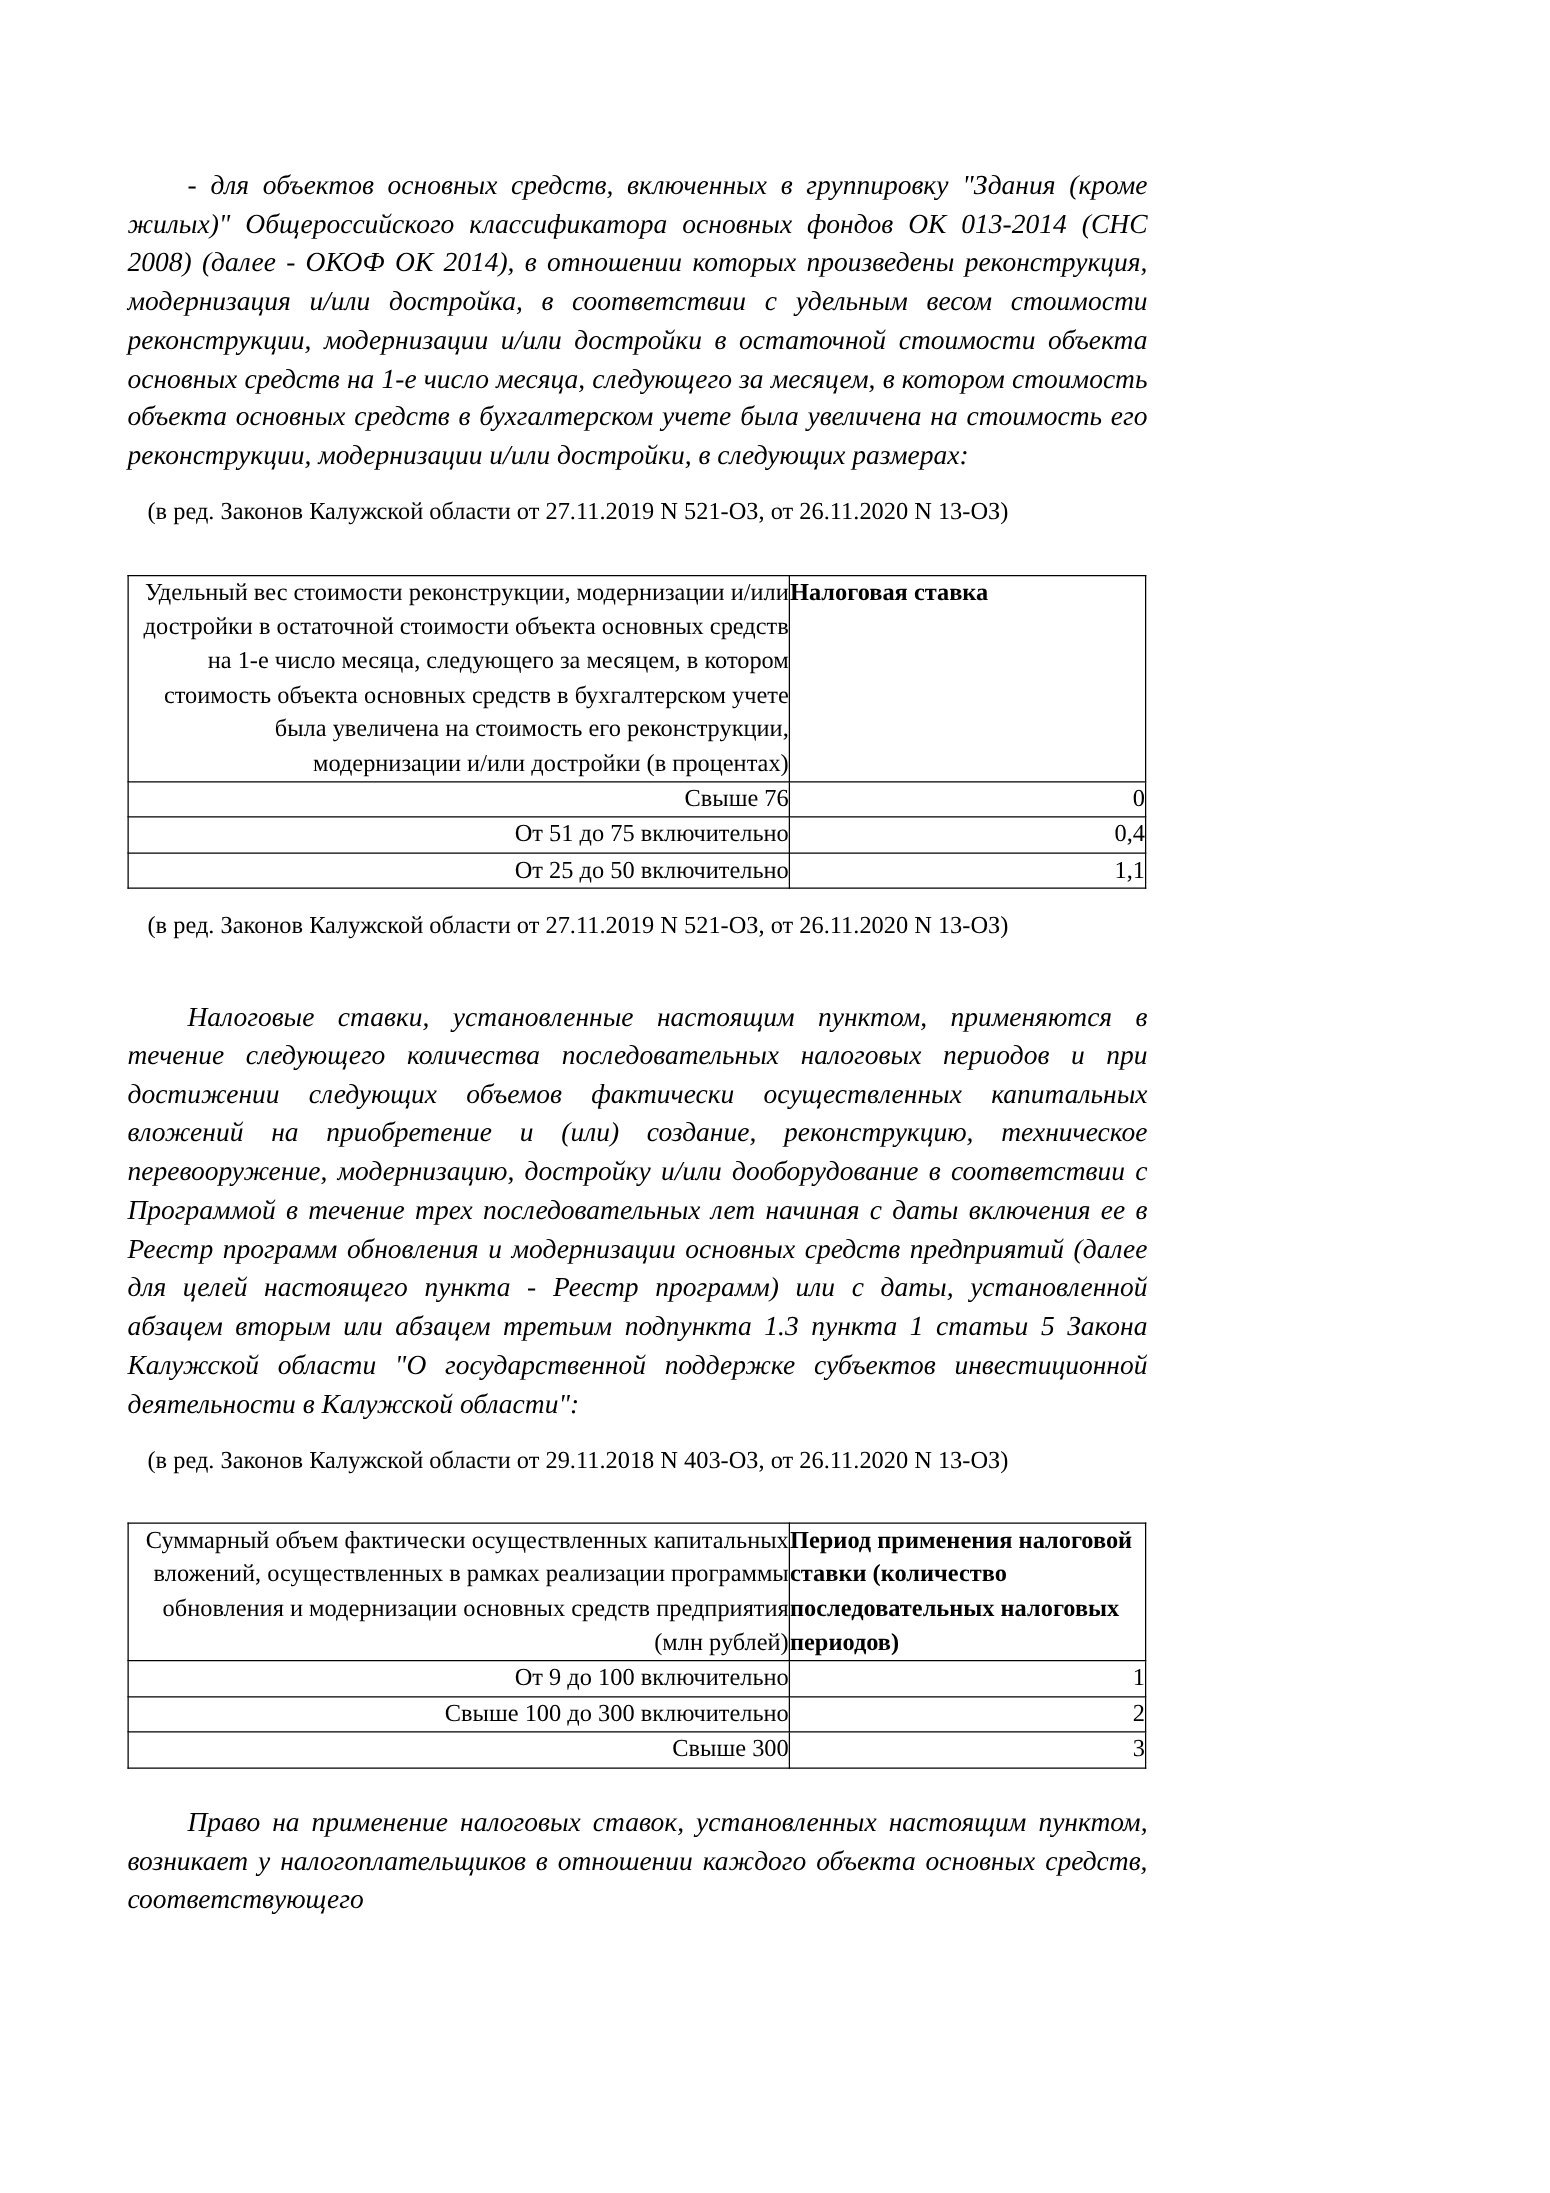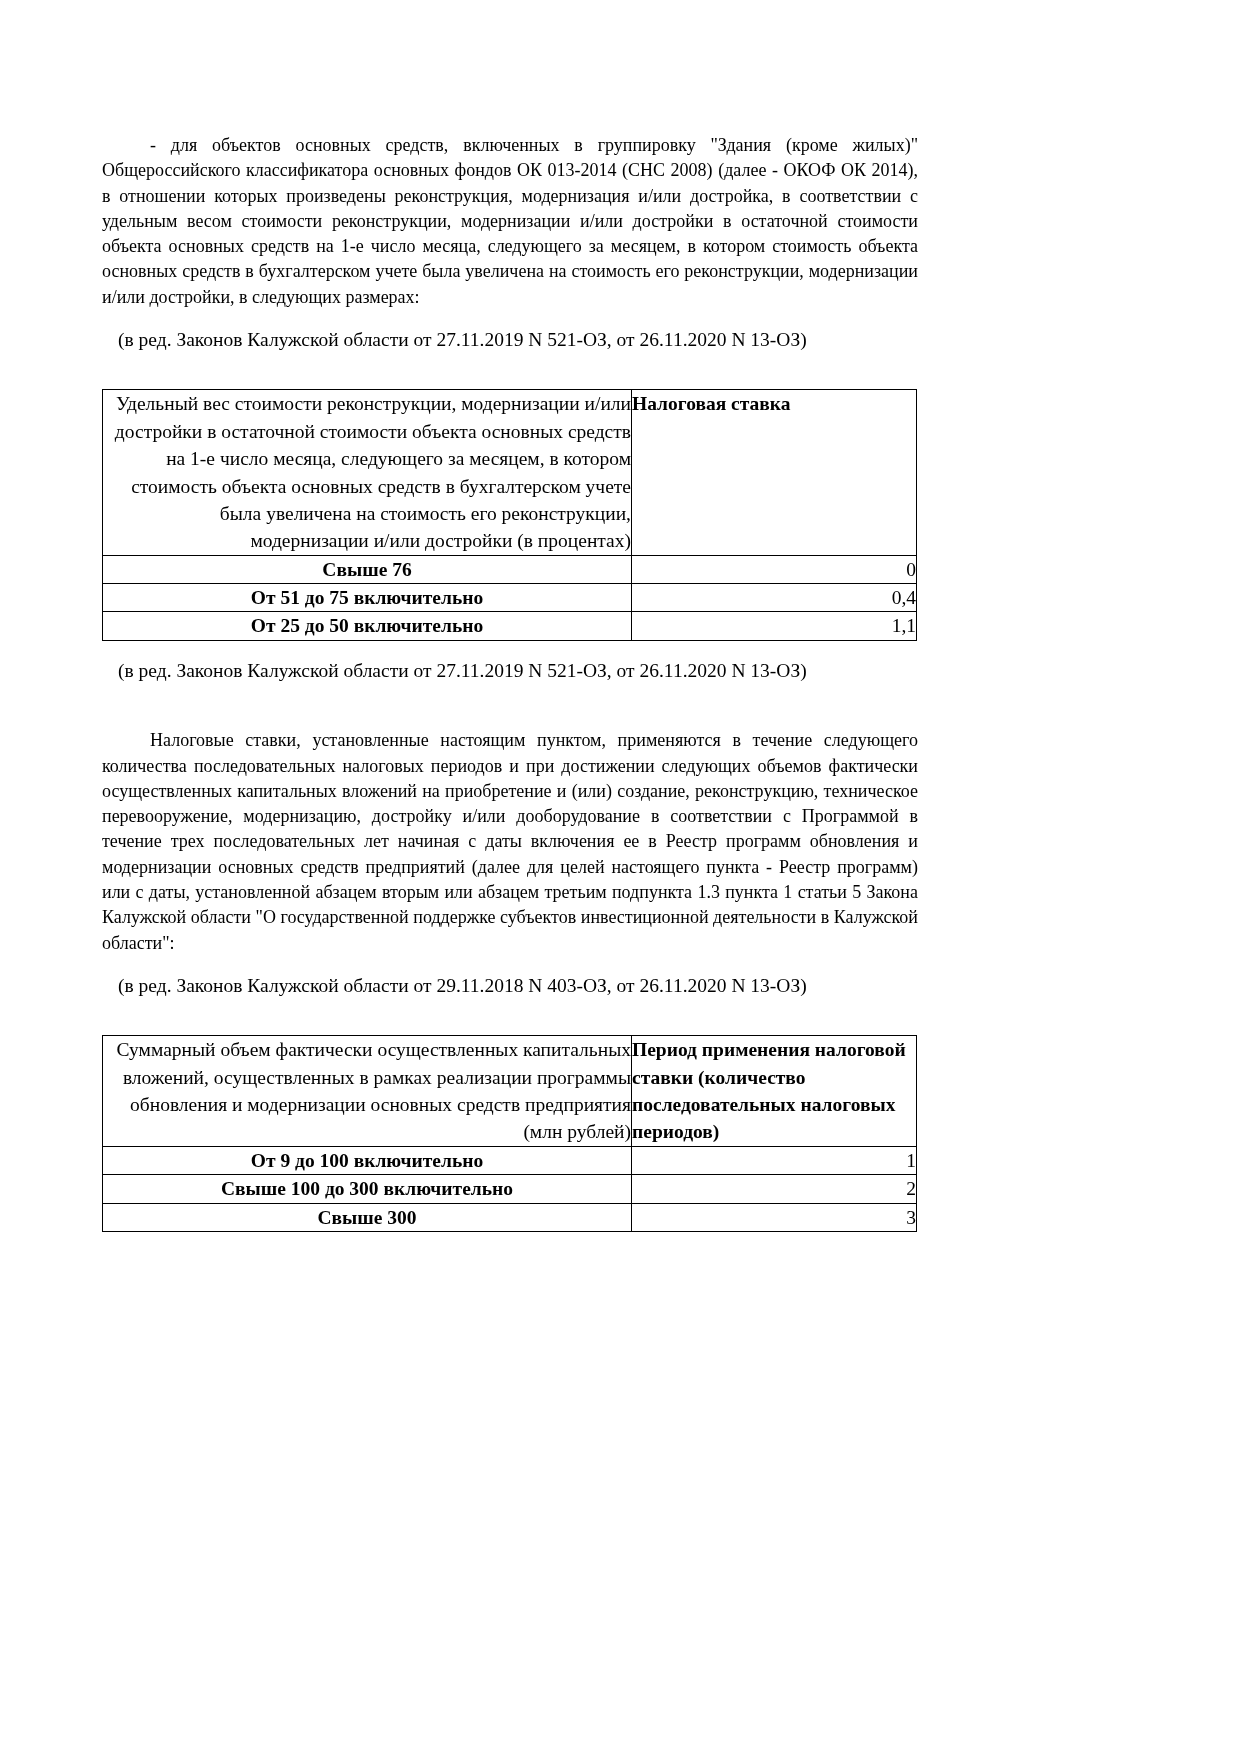--- a/index.html
+++ b/index.html
@@ -15,26 +15,27 @@
     position: relative;
     overflow: hidden;
   }
   .page {
     position: absolute;
     left: 102px;
     top: 0;
     width: 816px;
   }
   p.body-text {
-    font-size: 18px;
+    font-size: 22px;
     line-height: 1.405;
     margin: 0;
     text-align: justify;
     text-justify: inter-word;
     hyphens: none;
+    font-style: italic;
   }
   p.body-text.indent {
     text-indent: 48px;
   }
   .red-note {
     font-size: 19.5px;
     line-height: 1.405;
     margin: 16px;
     text-align: left;
   }
@@ -58,23 +59,22 @@
     text-align: right;
     padding: 9px 8px 14px 8px;
   }
   td.hdr-right {
     text-align: left;
     padding: 9px 8px 14px 8px;
     vertical-align: top;
     font-weight: bold;
   }
   td.cell-left {
-    text-align: center;
+    text-align: right;
     padding: 9px 10px 11px 10px;
-    font-weight: bold;
   }
   td.cell-right {
     text-align: right;
     padding: 9px 12px 11px 10px;
   }
   .col-wide { width: 529px; }
   .col-narrow { width: 285px; }
 </style>
 </head>
 <body>
@@ -144,14 +144,15 @@
       </tr>
       <tr>
         <td class="cell-left">Свыше 300</td>
         <td class="cell-right">3</td>
       </tr>
     </tbody>
   </table>
 
   <div class="spacer-lg"></div>
 
+  <p class="body-text indent">Право на применение налоговых ставок, установленных настоящим пунктом, возникает у налогоплательщиков в отношении каждого объекта основных средств, соответствующего</p>
 
 </div>
 
 </body></html>

